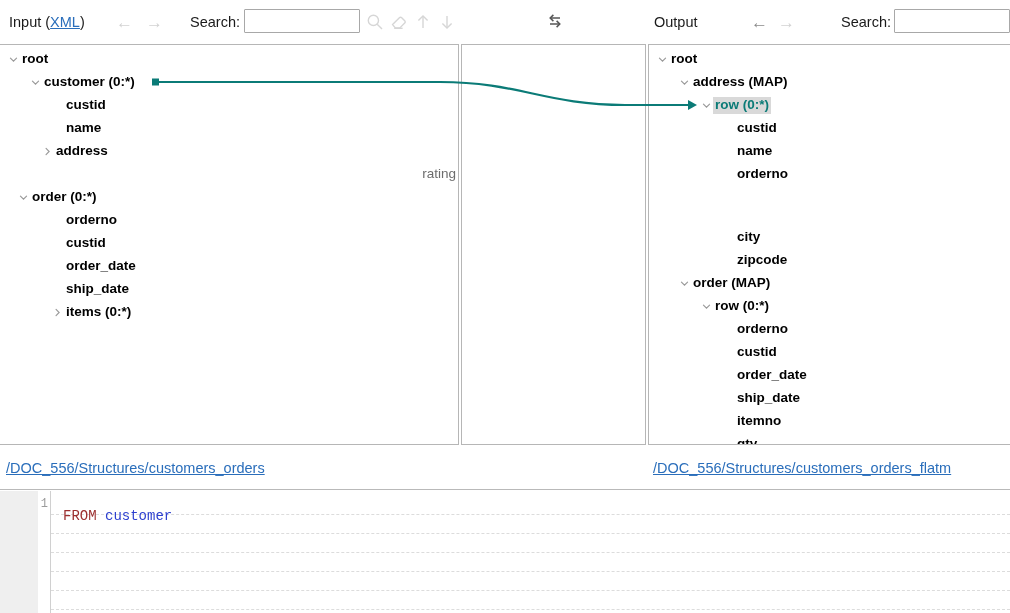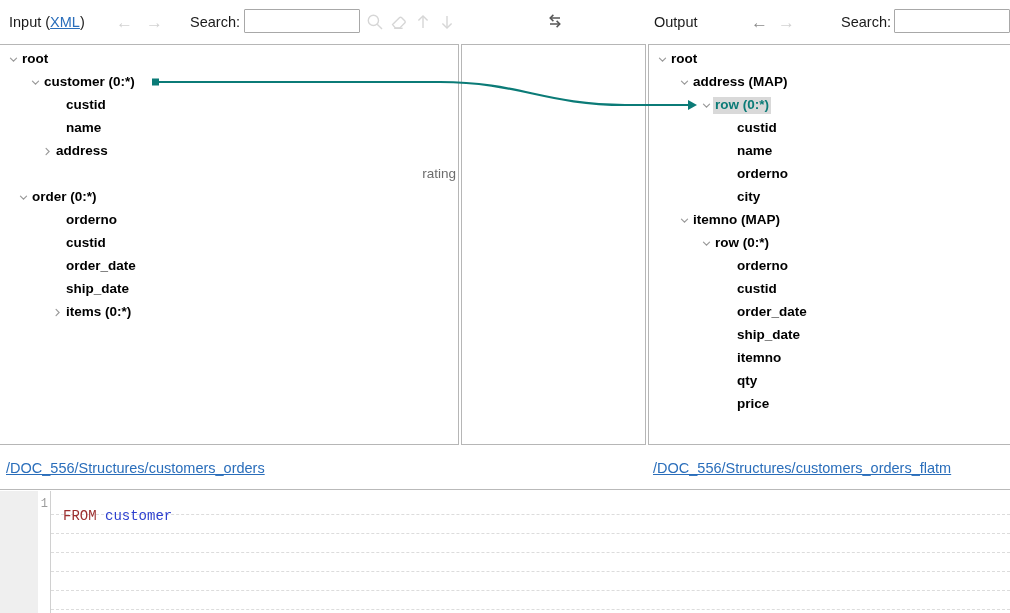--- a/index.html
+++ b/index.html
@@ -344,31 +344,35 @@
           <span class="nlabel">custid</span>
         </div>
         <div class="node" style="padding-left: 72px;">
           <span class="chev empty"></span>
           <span class="nlabel">name</span>
         </div>
         <div class="node" style="padding-left: 72px;">
           <span class="chev empty"></span>
           <span class="nlabel">orderno</span>
         </div>
-        <div class="node" style="padding-left: 72px;">
+        <div class="node" style="padding-left: 72px; margin-top: 40px;">
           <span class="chev empty"></span>
           <span class="nlabel">city</span>
         </div>
+        <div class="node" style="padding-left: 72px;">
+          <span class="chev empty"></span>
+          <span class="nlabel">zipcode</span>
+        </div>
         <div class="node" style="padding-left: 28px;">
           <span class="chev">
             <svg viewBox="0 0 10 10" fill="none" stroke="currentColor" stroke-width="1.3" stroke-linecap="round">
               <polyline points="1.6,3.4 5,6.8 8.4,3.4"></polyline>
             </svg>
           </span>
-          <span class="nlabel">itemno (MAP)</span>
+          <span class="nlabel">order (MAP)</span>
         </div>
         <div class="node" style="padding-left: 50px;">
           <span class="chev">
             <svg viewBox="0 0 10 10" fill="none" stroke="currentColor" stroke-width="1.3" stroke-linecap="round">
               <polyline points="1.6,3.4 5,6.8 8.4,3.4"></polyline>
             </svg>
           </span>
           <span class="nlabel">row (0:*)</span>
         </div>
         <div class="node" style="padding-left: 72px;">

